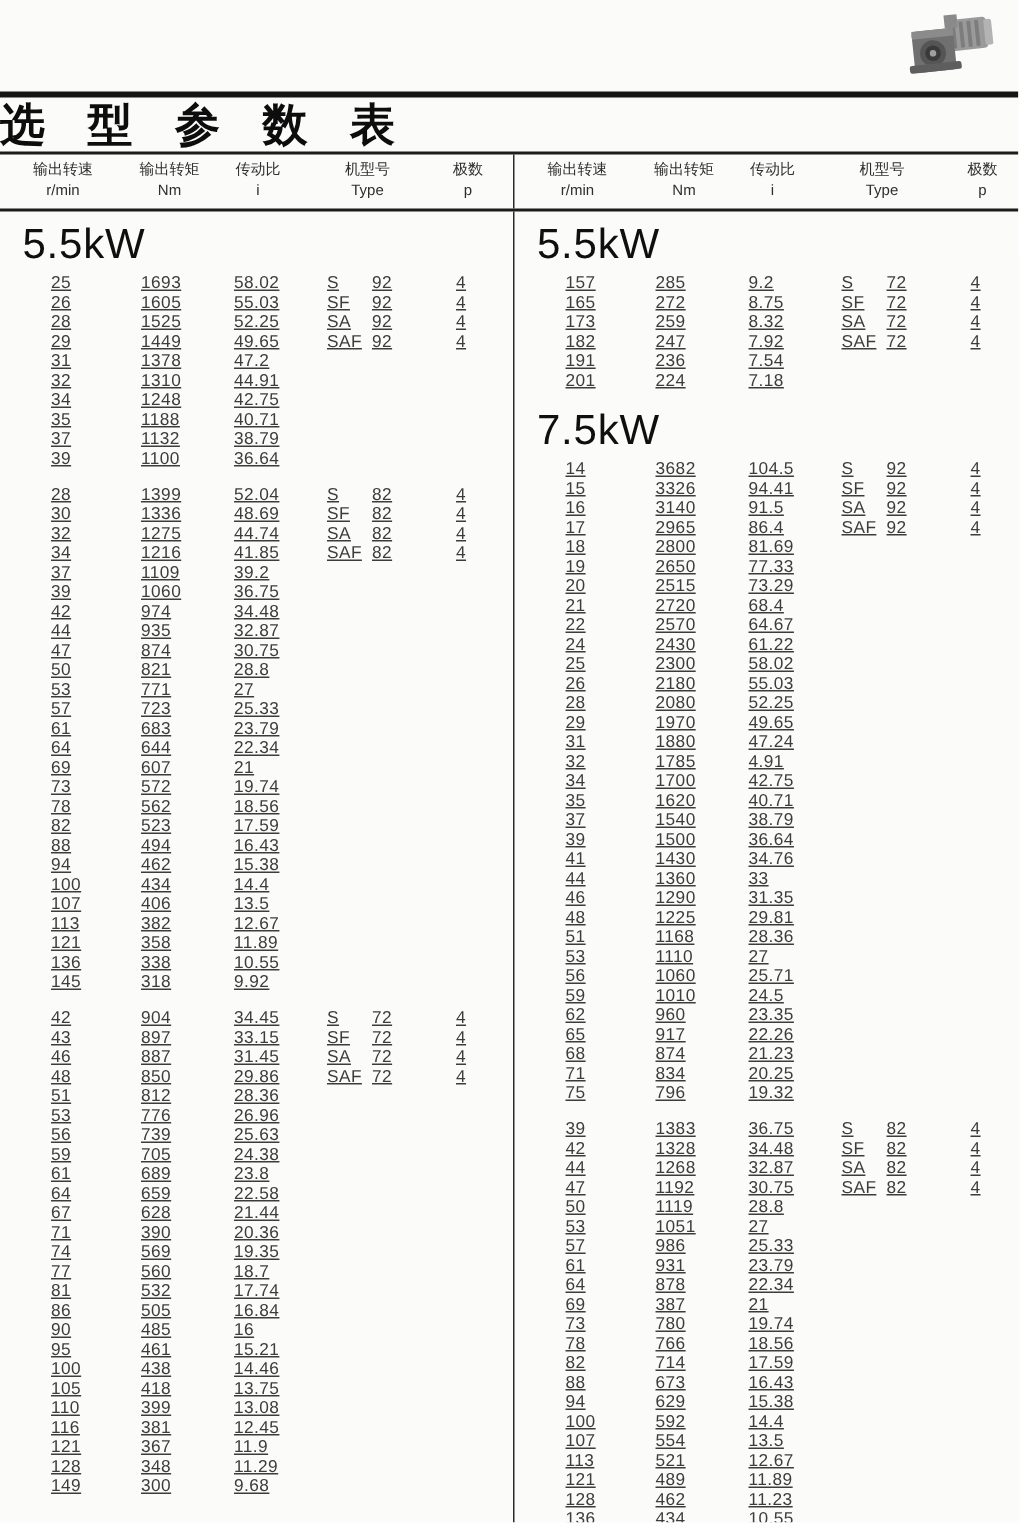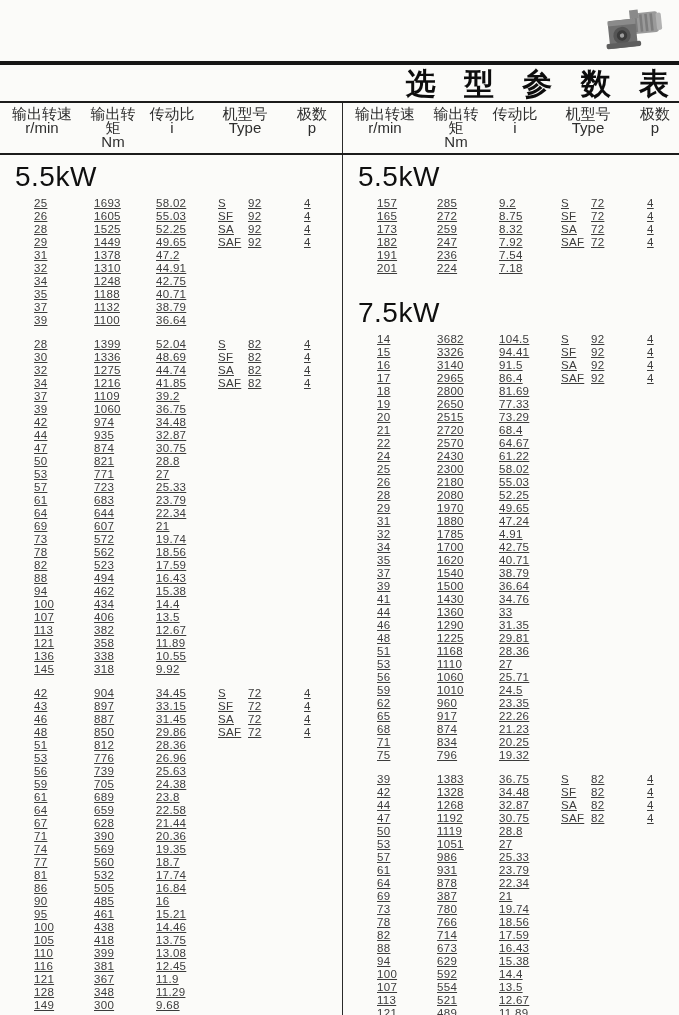--- a/index.html
+++ b/index.html
@@ -8,43 +8,43 @@
     background:#fbfbf9;
     font-family:"Liberation Sans","DejaVu Sans",sans-serif;
     color:#3c3c3c;
   }
   
   .top-band { height:61px; position:relative; }
   .motor-photo { position:absolute; top:4px; right:8px; width:78px; height:54px; }
 
   .rule-thick { border-top:4px solid #161616; }
 
-  .title-row { height:36px; border-bottom:2px solid #1c1c1c; text-align:right;padding-left:24px; }
+  .title-row { height:36px; border-bottom:2px solid #1c1c1c; text-align:left; }
   .page-title {
     font-size:30px; font-weight:bold; letter-spacing:10px;
     color:#0d0d0d; line-height:37px; white-space:nowrap;
   }
 
   .header-row { display:flex; border-bottom:2px solid #1c1c1c; }
   .header-group {
     width:342px; box-sizing:border-box; padding:4px 0 4px 0;
     display:grid; grid-template-columns:84px 58px 60px 86px 48px;
   }
   .header-group.right { width:337px; border-left:1px solid #2a2a2a; }
-  .hcell { text-align:center; font-size:15px; color:#2e2e2e; line-height:14px; }
+  .hcell { text-align:center; font-size:10px; color:#2e2e2e; line-height:14px; }
 
   .content { display:flex; height:881px; }
   .col { width:342px; box-sizing:border-box; padding-top:2px; }
   .col.right { width:337px; border-left:1px solid #2a2a2a; }
 
   .power-heading {
     font-size:28px; font-weight:normal; color:#0f0f0f;
     margin:6px 0 6px 15px; line-height:28px; letter-spacing:0.5px;
   }
-  .section + .section .power-heading { margin-top:24px; }
+  .section + .section .power-heading { margin-top:12px; }
 
   .block { margin-bottom:11px;text-decoration:underline; }
   .row {
     display:grid; grid-template-columns:60px 62px 62px 30px 56px 20px;
     padding-left:34px; height:13px; font-size:11.5px; line-height:13px;
     color:#3c3c3c; letter-spacing:0.3px;
   }
   .row span { display:block; }
 </style>
 </head>

